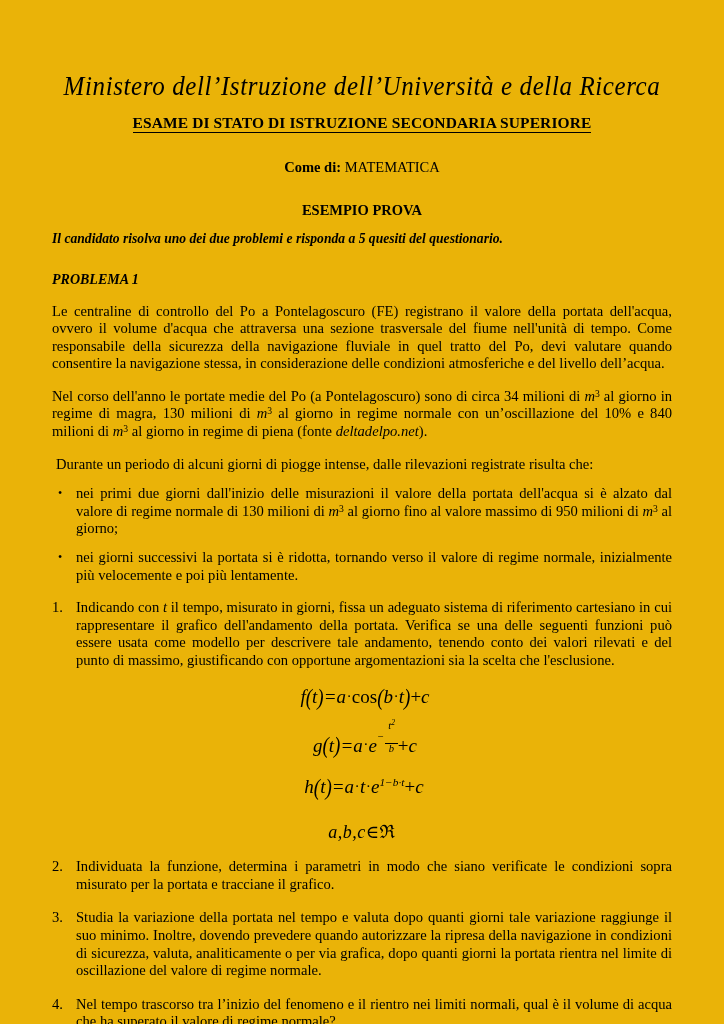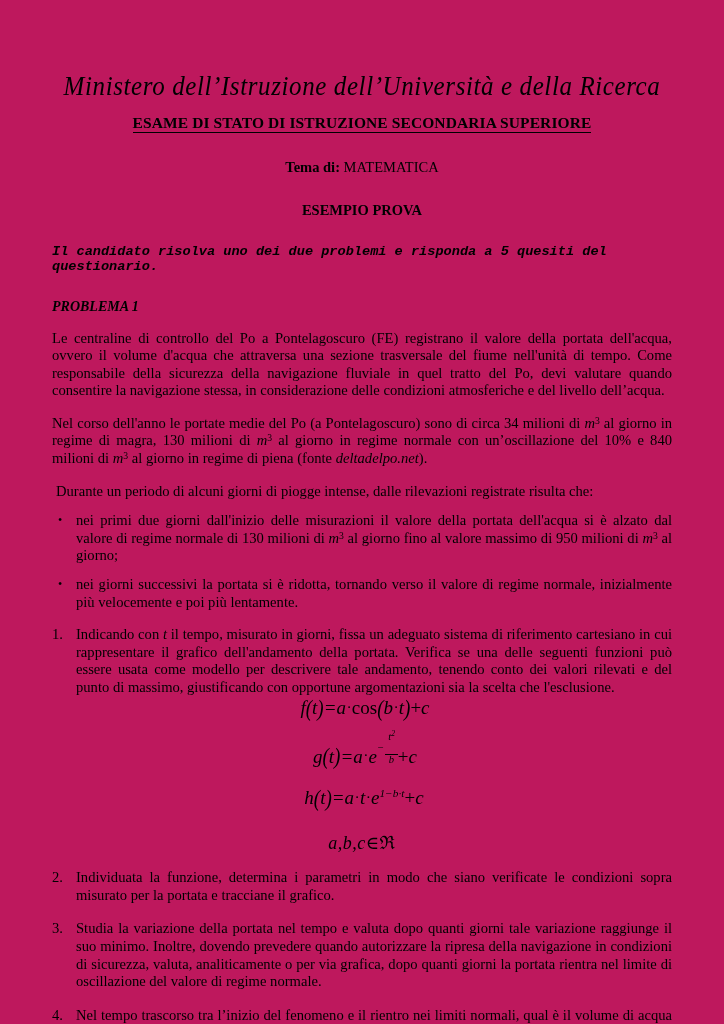--- a/index.html
+++ b/index.html
@@ -4,21 +4,21 @@
 <style>
   html, body {
     margin: 0;
     padding: 0;
     background: #ffffff;
   }
   .page {
     position: relative;
     width: 724px;
     height: 1024px;
-    background: #be185d;
+    background: #eab308;
     font-family: "Liberation Serif", "DejaVu Serif", serif;
     color: #000000;
     overflow: hidden;
   }
   .content {
     position: absolute;
     left: 52px;
     top: 0;
     width: 620px;
   }
@@ -58,22 +58,21 @@
     font-weight: bold;
     font-size: 14.5px;
     margin-top: 26px;
   }
 
   
   .instruction {
     font-style: italic;
     font-weight: bold;
     font-size: 13.6px;
-    margin-top: 25px;
-    font-family: Liberation Mono, monospace;
+    margin-top: 12px;
   }
   .problema {
     font-style: italic;
     font-weight: bold;
     font-size: 14px;
     margin-top: 25px;
   }
   p.body {
     text-align: justify;
     font-size: 14.6px;
@@ -137,20 +136,21 @@
     font-size: 14.6px;
     line-height: 17.6px;
   }
   #item1 { margin-top: 15px; }
   #item2 { margin-top: 15px; }
   #item3 { margin-top: 16px; }
   #item4 { margin-top: 16px; }
 
   
   .formulas {
+    margin-top: 16px;
     font-family: "Liberation Serif", "DejaVu Serif", serif;
     text-align: center;
   }
   .fline {
     font-size: 19px;
     font-style: italic;
     white-space: nowrap;
     display: block;
   }
   .fline .rm { font-style: normal; }
@@ -206,21 +206,21 @@
 </head>
 <body>
 
 <div class="page">
   <div class="content">
 
     <div class="ministry">Ministero dell’Istruzione dell’Università e della Ricerca</div>
 
     <div class="exam-title"><span>ESAME DI STATO DI ISTRUZIONE SECONDARIA SUPERIORE</span></div>
 
-    <div class="tema"><b>Tema di:</b> <span>MATEMATICA</span></div>
+    <div class="tema"><b>Come di:</b> <span>MATEMATICA</span></div>
 
     <div class="esempio">ESEMPIO PROVA</div>
 
     <div class="instruction">Il candidato risolva uno dei due problemi e risponda a 5 quesiti del questionario.</div>
 
     <div class="problema">PROBLEMA 1</div>
 
     <p class="body">Le centraline di controllo del Po a Pontelagoscuro (FE) registrano il valore della portata dell'acqua, ovvero il volume d'acqua che attraversa una sezione trasversale del fiume nell'unità di tempo. Come responsabile della sicurezza della navigazione fluviale in quel tratto del Po, devi valutare quando consentire la navigazione stessa, in considerazione delle condizioni atmosferiche e del livello dell’acqua.</p>
 
     <p class="body"><span>Nel corso dell'anno le portate medie del Po (a Pontelagoscuro) sono di circa 34 milioni di </span><span class="mcube"><span>m</span><sup>3</sup></span><span> al giorno in regime di magra, 130 milioni di </span><span class="mcube"><span>m</span><sup>3</sup></span><span> al giorno in regime normale con un’oscillazione del 10% e 840 milioni di </span><span class="mcube"><span>m</span><sup>3</sup></span><span> al giorno in regime di piena (fonte </span><span class="it">deltadelpo.net</span><span>).</span></p>

